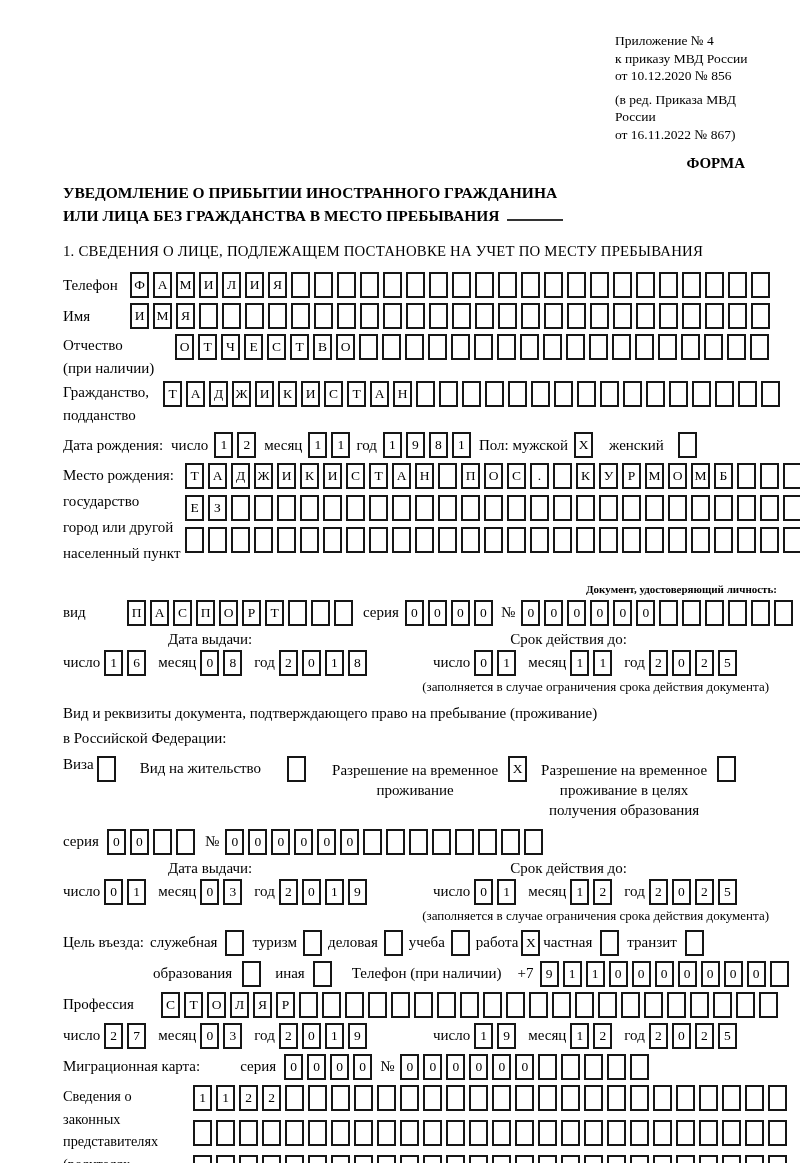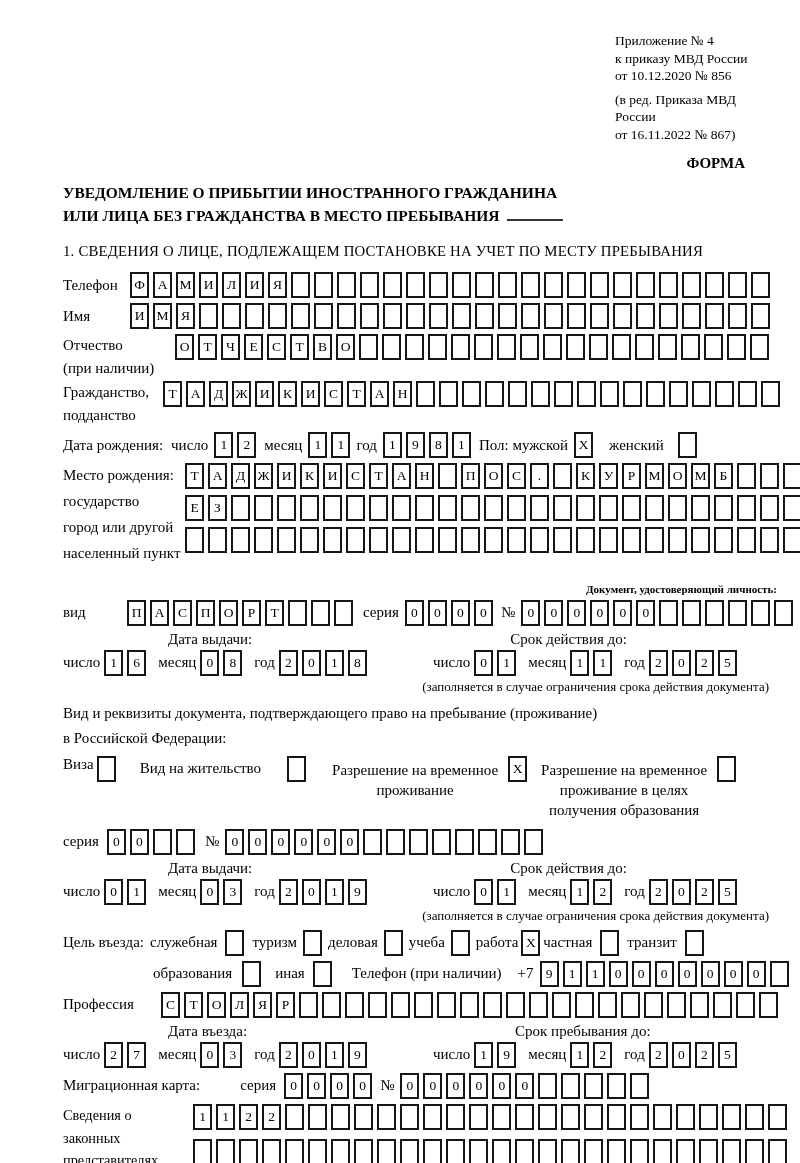--- a/index.html
+++ b/index.html
@@ -594,24 +594,20 @@
           <span class="cell"></span>
           <span class="cell"></span>
           <span class="cell"></span>
           <span class="cell"></span>
           <span class="cell"></span>
           <span class="cell"></span>
           <span class="cell"></span>
         </span>
     </div>
 
-    <div class="datelabels" style="margin-top:4px">
-      <span style="margin-left:105px">Дата въезда:</span>
-      <span style="margin-left:268px">Срок пребывания до:</span>
-    </div>
     <div class="row">
       <div class="dgroup" style="width:312px">
         <span>число</span>
         <span class="cells">
             <span class="cell">2</span>
             <span class="cell">7</span>
           </span>
         <span class="w">месяц</span>
         <span class="cells">
             <span class="cell">0</span>

